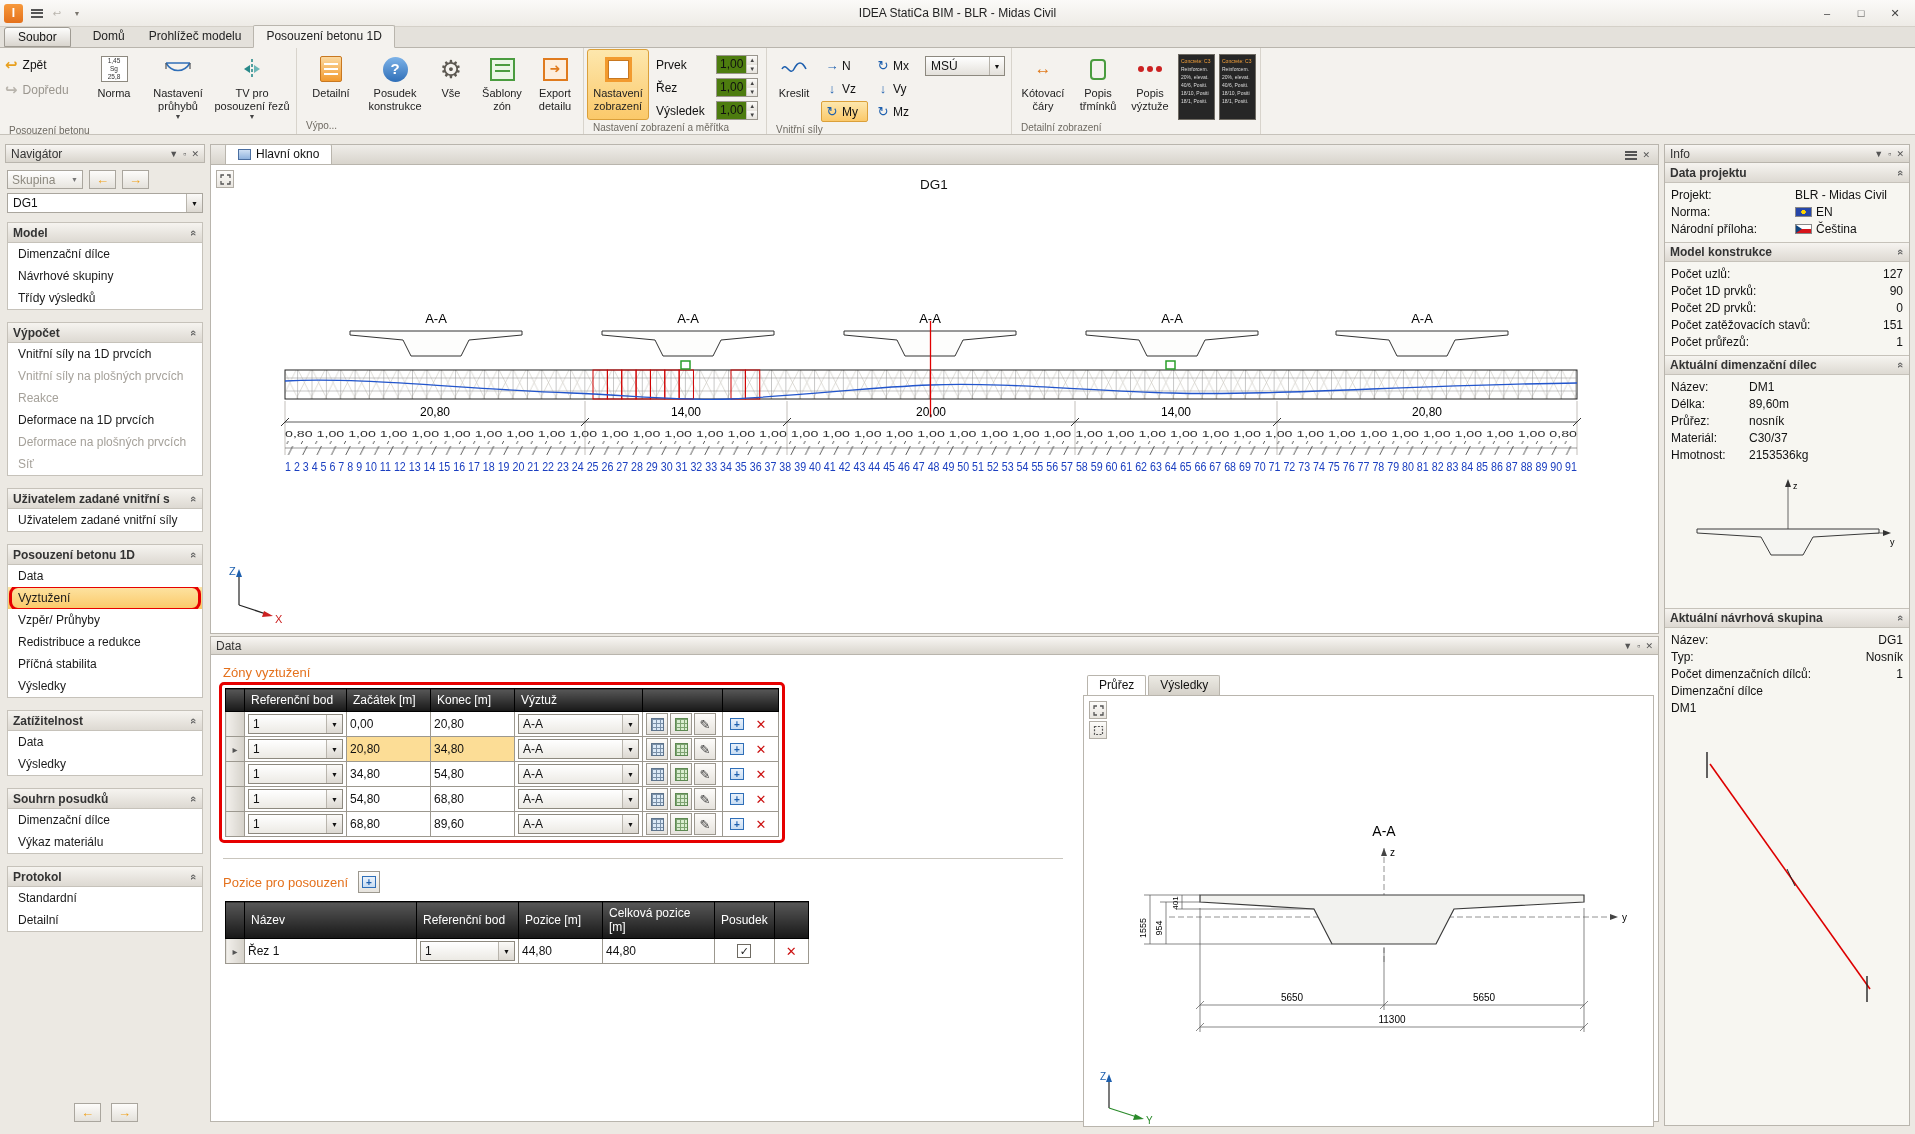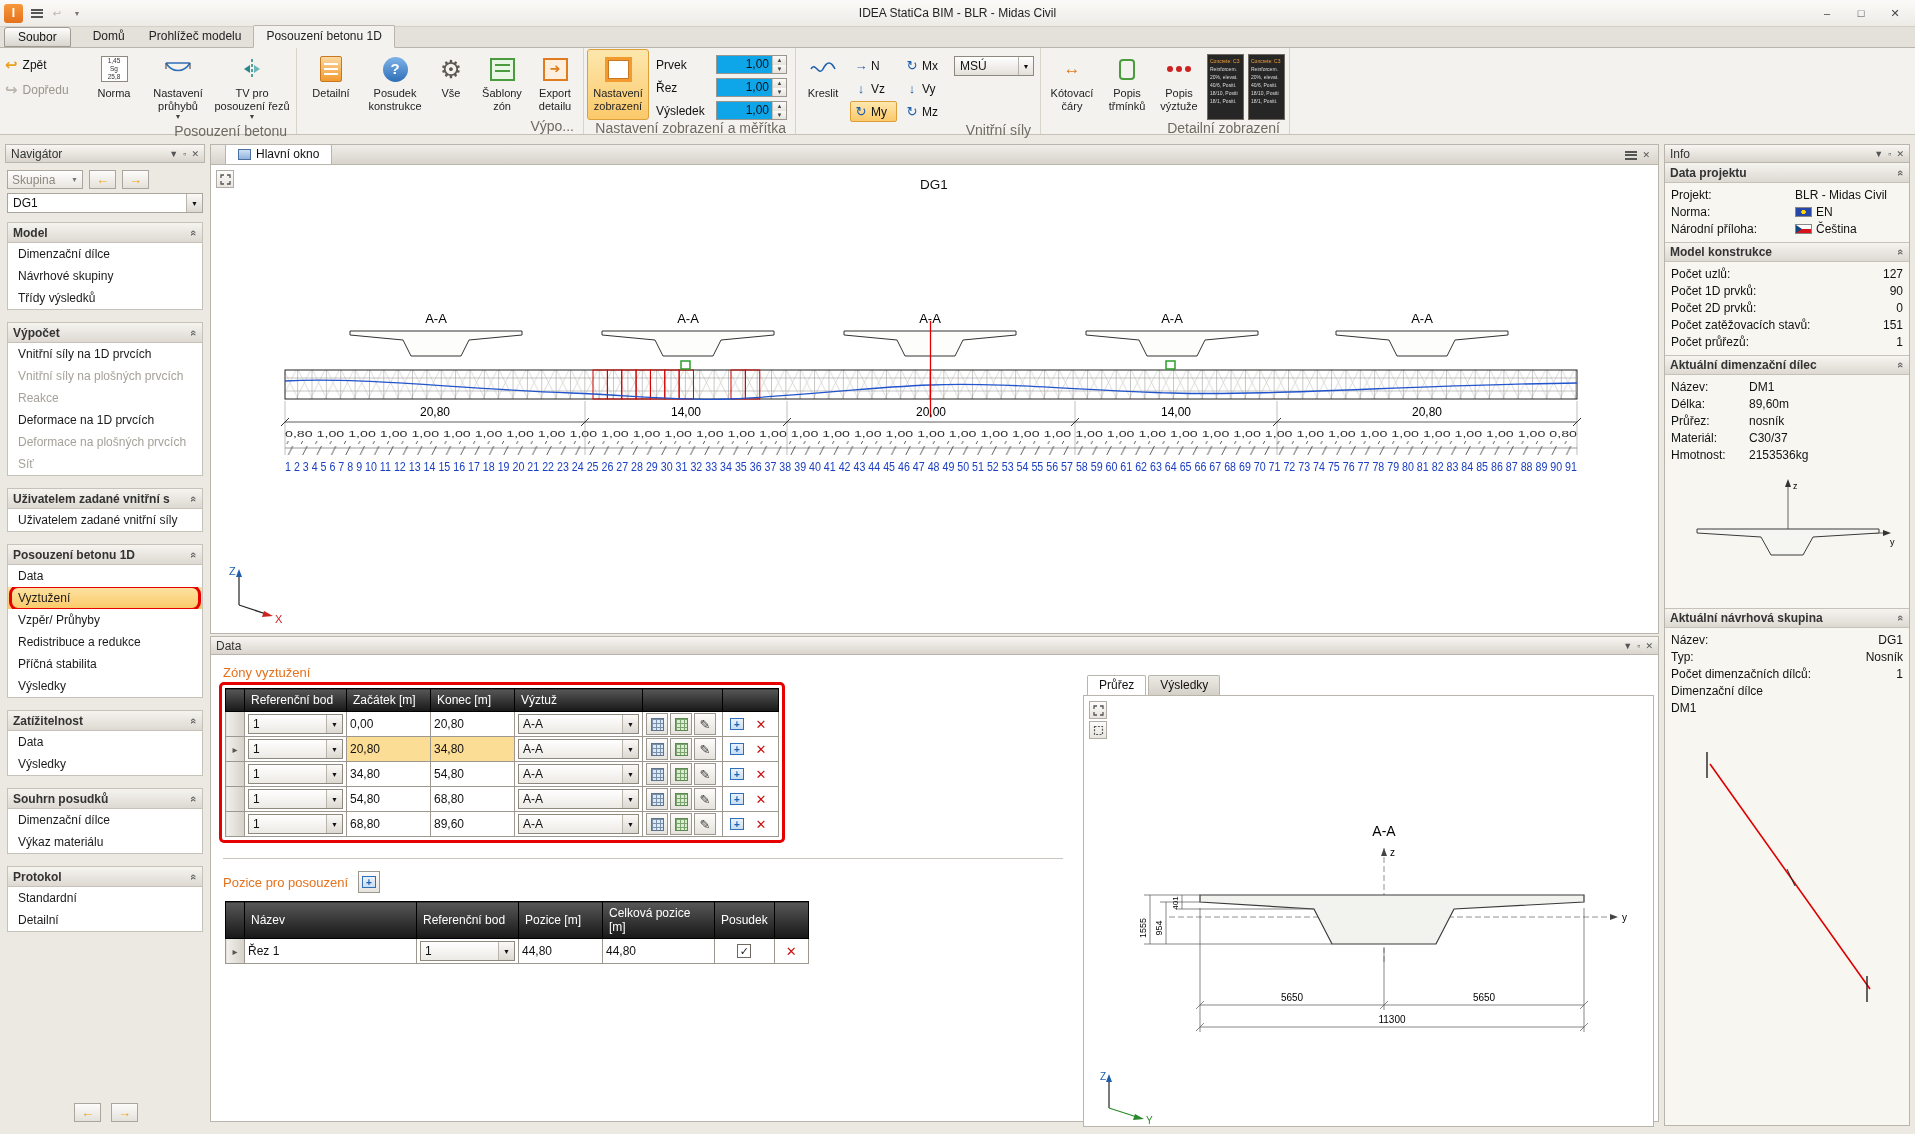--- a/index.html
+++ b/index.html
@@ -18,21 +18,21 @@
 
 .tabrow{position:absolute;top:27px;left:0;right:0;height:21px;display:flex;align-items:flex-end;background:#e4e1db;border-bottom:1px solid #b9b5ad;padding-left:4px}
 .file-tab{background:linear-gradient(#fdfdfc,#d9d5ce);border:1px solid #9f9b93;border-radius:3px 3px 0 0;padding:2px 13px;font-size:12px;margin:0 10px 0 0}
 .mtab{padding:3px 12px 4px;font-size:12px;color:#222}
 .mtab.active{background:#f4f2ee;border:1px solid #b9b5ad;border-bottom:1px solid #f4f2ee;border-radius:2px 2px 0 0;margin-bottom:-1px}
 
 
 .ribbon{position:absolute;top:48px;left:0;right:0;height:87px;background:#f4f2ee;border-bottom:1px solid #c6c2ba;display:flex}
 .rgroup{display:flex;flex-direction:column;border-right:1px solid #d8d4cc;padding:1px 3px 0}
 .ritems{flex:1;display:flex;align-items:stretch;gap:2px}
-.rlabel{height:16px;text-align:right;font-size:14px;color:#6e6a62;line-height:16px;white-space:nowrap;padding:0 6px}
+.rlabel{height:16px;text-align:left;font-size:10px;color:#6e6a62;line-height:16px;white-space:nowrap;padding:0 6px}
 .rbig{width:62px;display:flex;flex-direction:column;align-items:center;text-align:center;font-size:11px;line-height:1.15;padding:4px 1px 1px;border:1px solid transparent;border-radius:3px;color:#222}
 .rbig.on{background:linear-gradient(#fde7ad,#fbc96a);border-color:#dba03a}
 .ricon{height:30px;margin-bottom:3px;display:flex;align-items:center;justify-content:center}
 .caret{font-size:7px;color:#444;margin-top:1px}
 .undoredo{display:flex;flex-direction:column;justify-content:flex-start;gap:6px;padding:6px 2px 0;width:78px}
 .ur-btn{display:flex;align-items:center;gap:5px;font-size:12px;height:19px}
 .ur-btn .ic{font-size:15px;font-weight:bold;color:#e8a01e}
 .ur-btn.dis{color:#9a968e}.ur-btn.dis .ic{color:#b9b5ad}
 .ic-norma{width:27px;height:26px;border:1px solid #8d897f;background:#fff;font-size:6.5px;line-height:1.25;display:flex;flex-direction:column;align-items:center;justify-content:center;color:#333}
 .ic-doc{width:22px;height:26px;background:linear-gradient(#fbd9a0,#f29a2e);border:1px solid #c87820;border-radius:2px;position:relative}
@@ -43,21 +43,21 @@
 .ic-tpl::after{content:"";position:absolute;left:3px;right:3px;top:4px;height:2px;background:#4a9c3f;box-shadow:0 6px 0 #4a9c3f}
 .ic-exp{width:25px;height:23px;border:2px solid #e07b1e;background:#fdeedd;display:flex;align-items:center;justify-content:center;color:#e07b1e;font-weight:bold;font-size:13px}
 .ic-frame{width:27px;height:25px;border:3px solid #f29a2e;background:#fff;box-shadow:inset 0 0 0 1px #c87820}
 .ic-dim{color:#e07b1e;font-size:17px;font-weight:bold}
 .ic-stir{width:16px;height:21px;border:2px solid #4a9c3f;border-radius:4px}
 .ic-rebar{display:flex;gap:3px}
 .ic-rebar i{width:6px;height:6px;border-radius:50%;background:#cc2222}
 .spincol{display:flex;flex-direction:column;justify-content:flex-start;gap:4px;padding:6px 5px 0}
 .spinrow{display:flex;align-items:center;height:19px;font-size:12px}
 .spinrow .slabel{width:60px}
-.spinbox{width:71px;height:19px;border:1px solid #9a968e;background:#0ea5e9;display:flex}
+.spinbox{width:42px;height:19px;border:1px solid #9a968e;background:#4d7c0f;display:flex}
 .spinval{flex:1;text-align:right;padding:1px 3px;font-size:12px}
 .spinarrows{width:14px;border-left:1px solid #c6c2ba;display:flex;flex-direction:column}
 .spinarrows span{flex:1;display:flex;align-items:center;justify-content:center;font-size:6px;color:#444;background:linear-gradient(#fbfaf8,#e6e3dd)}
 .fcol{display:flex;flex-direction:column;gap:2px;padding:6px 1px 0}
 .fbtn{display:flex;align-items:center;gap:3px;width:47px;height:21px;padding:0 3px;font-size:12px;border:1px solid transparent;border-radius:2px}
 .fbtn.on{background:linear-gradient(#fde7ad,#fbc96a);border-color:#dba03a}
 .fico{color:#1d5fae;font-size:13px;width:14px;text-align:center}
 .msu{width:80px;height:20px;margin:7px 3px 0;border:1px solid #8d897f;background:linear-gradient(#fff,#e3e0da);display:flex;align-items:center;font-size:12px;padding-left:5px}
 .msu .ddb{margin-left:auto;width:15px;height:100%;display:flex;align-items:center;justify-content:center;border-left:1px solid #b5b1a9;font-size:7px}
 .ptile{width:37px;height:66px;margin:5px 1px 0;background:#262626;border:1px solid #6e6a62;color:#ddd;font-size:5px;line-height:1.6;padding:2px;overflow:hidden}

